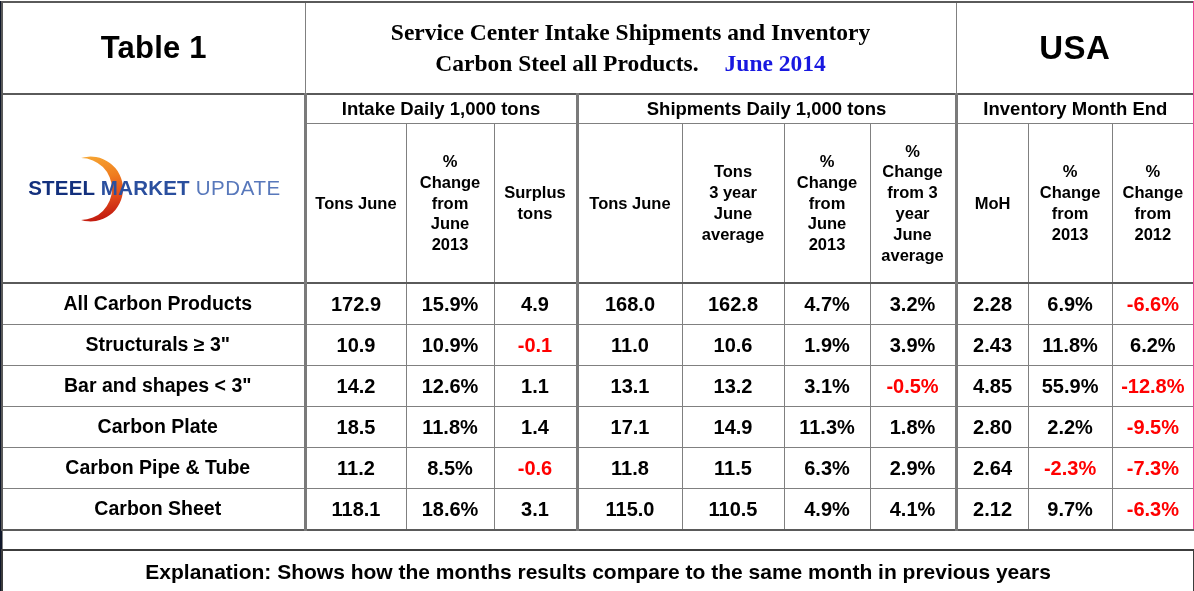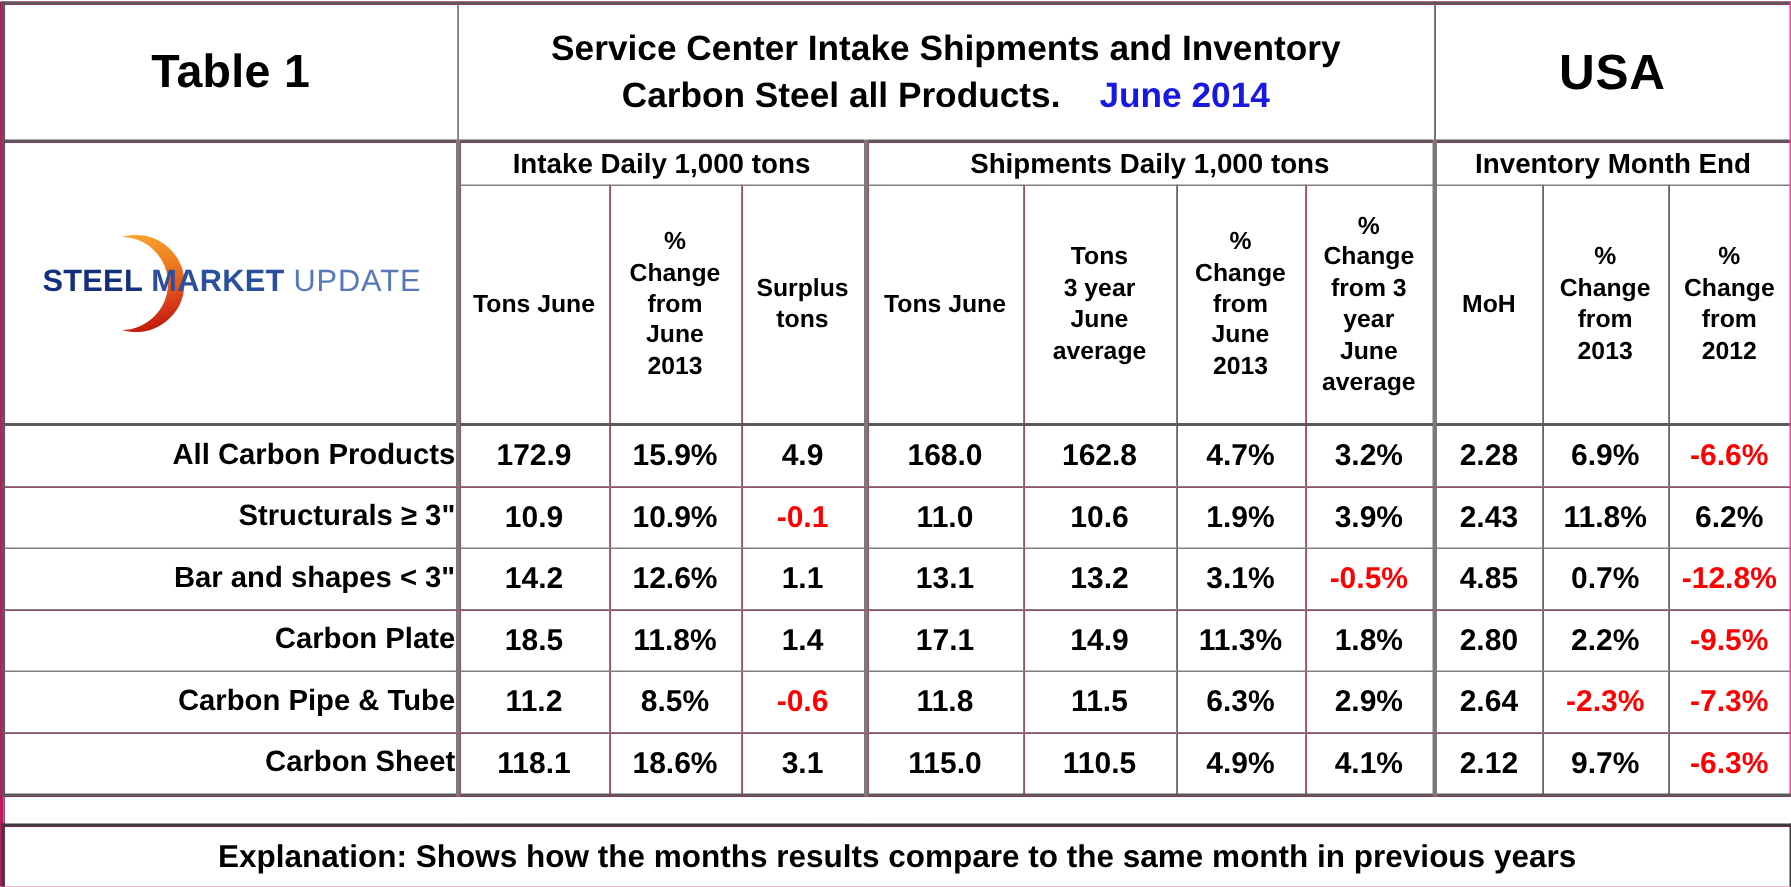--- a/index.html
+++ b/index.html
@@ -12,21 +12,21 @@
     height: 591px;
     font-family: "Liberation Sans", sans-serif;
     overflow: hidden;
   }
 
   #sheet {
     position: relative;
     width: 1194px;
     height: 591px;
     box-sizing: border-box;
-    background: #be185d;
+    background: #0f172a;
   }
 
   table.grid {
     border-collapse: collapse;
     table-layout: fixed;
     width: 1192px;
     margin: 1px;
   }
 
   td {
@@ -48,20 +48,21 @@
   
   .title-band td { height: 86px; }
   .cell-table-no {
     font-size: 31px;
     letter-spacing: .2px;
   }
   .cell-maintitle {
     font-size: 23.5px;
     line-height: 1.32;
     padding: 2px 6px;
+    font-family: Liberation Serif, serif;
   }
   .cell-maintitle .period {
     color: #1818e0;
     margin-left: 26px;
     white-space: nowrap;
   }
   .cell-country {
     font-size: 33px;
     letter-spacing: .5px;
   }
@@ -103,21 +104,21 @@
     white-space: nowrap;
     letter-spacing: .2px;
   }
   .lt-steel  { color: #13307d; font-weight: bold; }
   .lt-market { color: #2a4f9e; font-weight: bold; }
   .lt-update { color: #5878bb; font-weight: normal; letter-spacing: .6px; }
 
   
   .data-row td { height: 40px; font-size: 20px; }
   .data-row td.rowlabel {
-    text-align: right;
+    text-align: center;
     padding-left: 9px;
     font-size: 19.5px;
   }
   .neg { color: #ff0000; }
 
   
   .spacer-row td {
     height: 18px;
     border-left: 1px solid #808080;
     border-right: 1px solid #808080;
@@ -272,21 +273,21 @@
         <tr class="data-row">
           <td class="rowlabel frame-left">Bar and shapes &lt; 3"</td>
           <td class="sep-left">14.2</td>
           <td class="">12.6%</td>
           <td class="sep-right">1.1</td>
           <td class="">13.1</td>
           <td class="">13.2</td>
           <td class="">3.1%</td>
           <td class="sep-right neg">-0.5%</td>
           <td class="">4.85</td>
-          <td class="">0.7%</td>
+          <td class="">55.9%</td>
           <td class="frame-right neg">-12.8%</td>
         </tr>
         <tr class="data-row">
           <td class="rowlabel frame-left">Carbon Plate</td>
           <td class="sep-left">18.5</td>
           <td class="">11.8%</td>
           <td class="sep-right">1.4</td>
           <td class="">17.1</td>
           <td class="">14.9</td>
           <td class="">11.3%</td>

